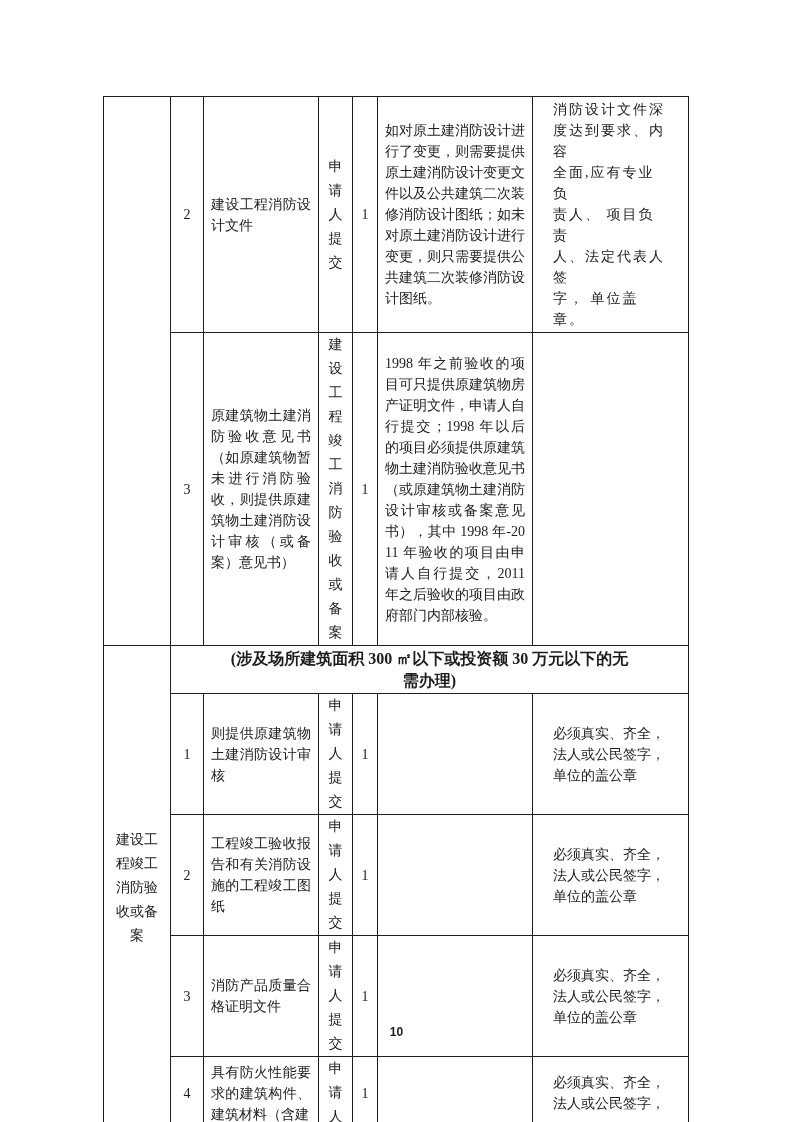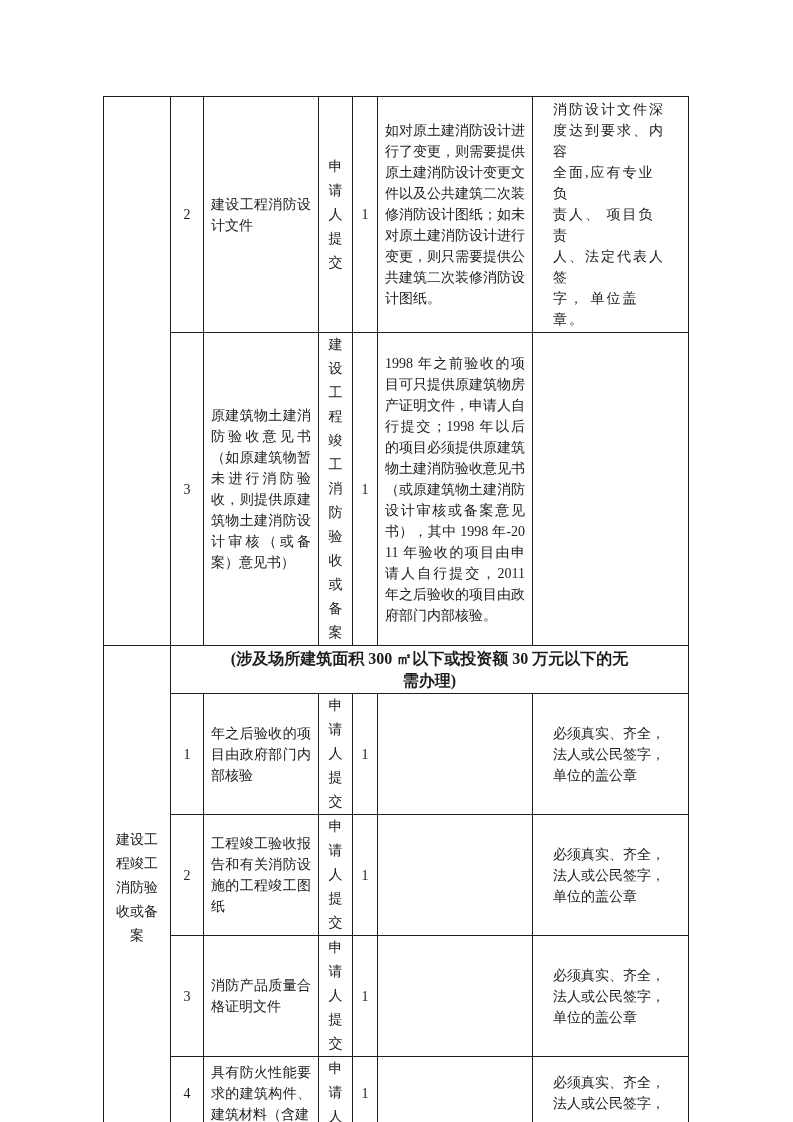--- a/index.html
+++ b/index.html
@@ -109,21 +109,21 @@
     </tr>
 
     <tr class="r-note">
       <td class="cell-category" rowspan="5">建设工程竣工消防验收或备案</td>
       <td class="cell-note" colspan="6">(涉及场所建筑面积 300 ㎡以下或投资额 30 万元以下的无
 需办理)</td>
     </tr>
 
     <tr class="r-b1">
       <td class="cell-no">1</td>
-      <td class="cell-name">年之后验收的项目由政府部门内部核验</td>
+      <td class="cell-name">则提供原建筑物土建消防设计审核</td>
       <td class="cell-submit">申请人提交</td>
       <td class="cell-count">1</td>
       <td class="cell-desc"></td>
       <td class="cell-req">必须真实、齐全，
 法人或公民签字，
 单位的盖公章</td>
     </tr>
 
     <tr class="r-b2">
       <td class="cell-no">2</td>
@@ -152,13 +152,14 @@
       <td class="cell-name">具有防火性能要求的建筑构件、建筑材料（含建</td>
       <td class="cell-submit">申请人</td>
       <td class="cell-count">1</td>
       <td class="cell-desc"></td>
       <td class="cell-req">必须真实、齐全，
 法人或公民签字，</td>
     </tr>
   </tbody>
     </table>
 
+  <div class="page-number">10</div>
 </div>
 
 </body></html>

